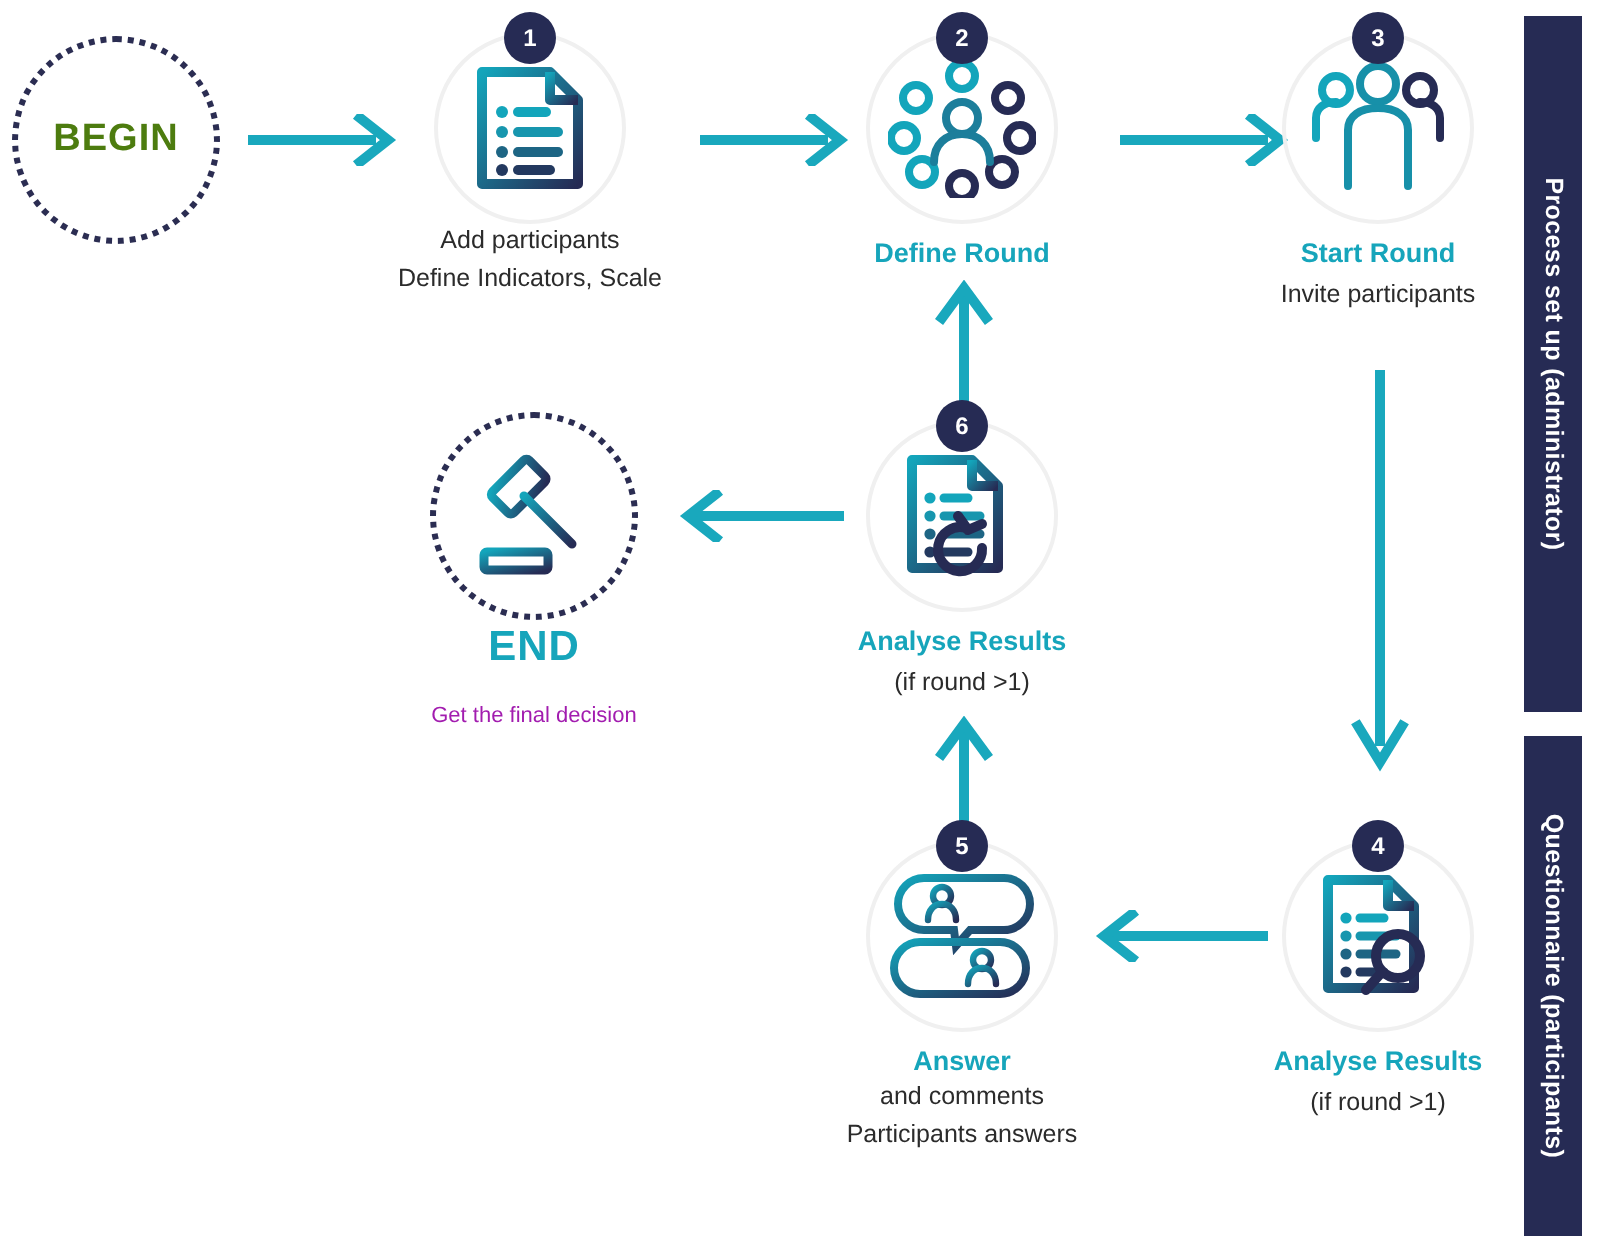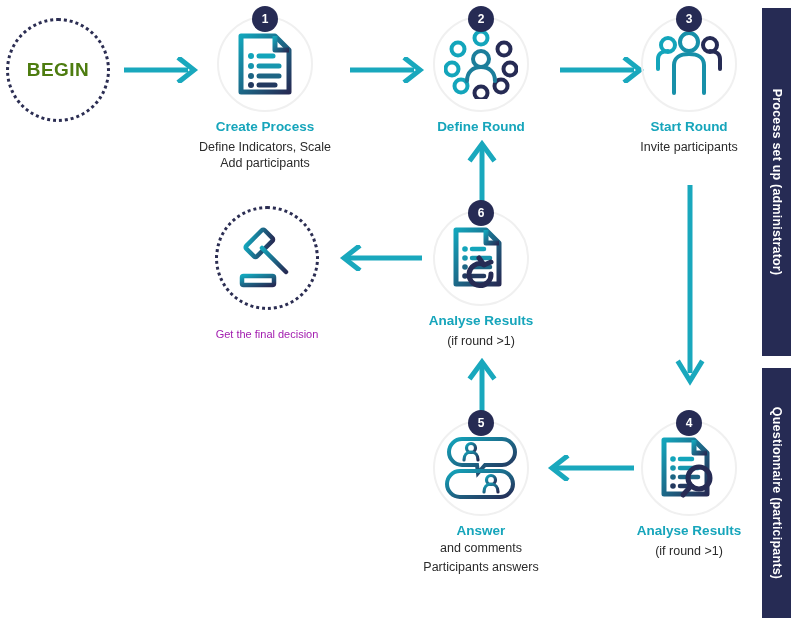--- a/index.html
+++ b/index.html
@@ -84,23 +84,22 @@
         <circle cx="16" cy="24" r="3" fill="#13a5bb"></circle>
         <line x1="24" y1="24" x2="38" y2="24" stroke="#13a5bb" stroke-width="5" stroke-linecap="round"></line>
         <circle cx="16" cy="34" r="3" fill="#1796ae"></circle>
         <line x1="24" y1="34" x2="44" y2="34" stroke="#1796ae" stroke-width="5" stroke-linecap="round"></line>
         <circle cx="16" cy="44" r="3" fill="#1d6584"></circle>
         <line x1="24" y1="44" x2="44" y2="44" stroke="#1d6584" stroke-width="5" stroke-linecap="round"></line>
         <circle cx="16" cy="53" r="3" fill="#23395f"></circle>
         <line x1="24" y1="53" x2="40" y2="53" stroke="#23395f" stroke-width="5" stroke-linecap="round"></line>
       </svg>
     </div>
-    <div class="step-title">Create Process</div>
+    <div class="step-sub" style="margin-top:0">Add participants</div>
     <div class="step-sub">Define Indicators, Scale</div>
-    <div class="step-sub" style="margin-top:0">Add participants</div>
   </div>
 
   <div class="arrow" style="left:350px;top:57px;width:80px;height:26px;">
     <svg width="80" height="26" viewBox="0 0 80 26">
       <line x1="0" y1="13" x2="64" y2="13" stroke="#19a8bd" stroke-width="5"></line>
       <polyline points="56,2 70,13 56,24" fill="none" stroke="#19a8bd" stroke-width="5" stroke-linecap="square"></polyline>
     </svg>
   </div>
 
   <div class="step" style="left:406px;top:16px;">
@@ -205,20 +204,21 @@
           </linearGradient>
         </defs>
         <rect x="12" y="10" width="26" height="15" rx="2" transform="rotate(-45 25 17)" fill="none" stroke="url(#gv)" stroke-width="4.5"></rect>
         <line x1="28" y1="22" x2="52" y2="46" stroke="url(#gv)" stroke-width="4.5" stroke-linecap="round"></line>
         <line x1="10" y1="44" x2="36" y2="44" stroke="url(#gv)" stroke-width="4.5" stroke-linecap="round"></line>
         <rect x="8" y="50" width="32" height="9" rx="1.5" fill="none" stroke="url(#gv)" stroke-width="4.5"></rect>
       </svg>
     </div>
   </div>
   <div class="end-label" style="left:167px;top:312px;">
+    <div class="end-title">END</div>
     <div class="end-sub">Get the final decision</div>
   </div>
 
   <div class="step" style="left:406px;top:420px;">
     <div class="disc">
       <div class="badge">5</div>
       <svg width="72" height="66" viewBox="0 0 72 66">
         <defs>
           <linearGradient id="g5" x1="0" y1="0" x2="1" y2="1">
             <stop offset="0" stop-color="#13a5bb"></stop>

